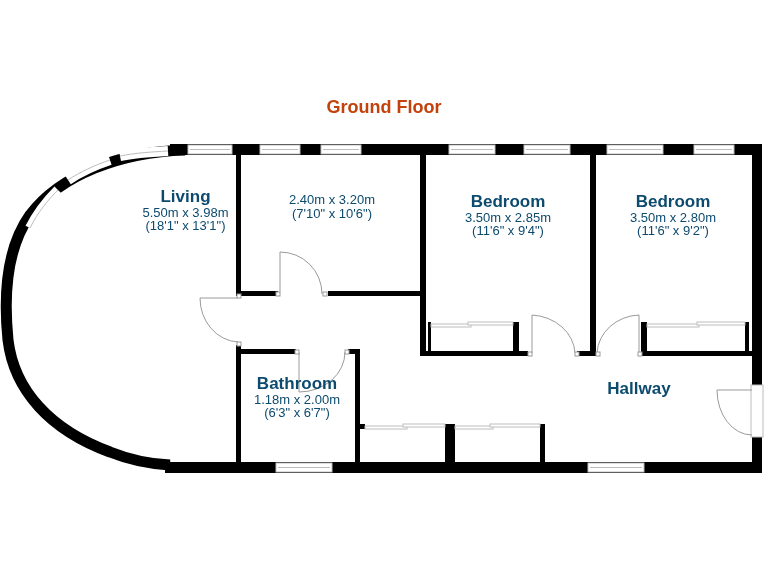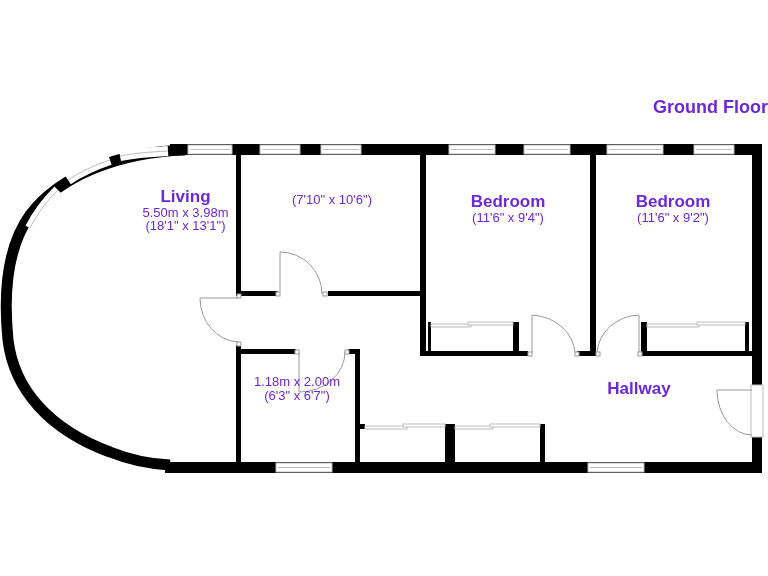--- a/index.html
+++ b/index.html
@@ -1,19 +1,19 @@
 <!DOCTYPE html>
 <html><head>
   <meta charset="utf-8">
   <style>
     html, body { margin: 0; padding: 0; background: #ffffff; }
     body { width: 768px; height: 576px; position: relative; overflow: hidden; font-family: "Liberation Sans", sans-serif; }
-    .title { position: absolute; left: 0; width: 768px; top: 97px; text-align: right; font-weight: bold; font-size: 18px; color: #6d28d9; }
+    .title { position: absolute; left: 0; width: 768px; top: 97px; text-align: center; font-weight: bold; font-size: 18px; color: #c2410c; }
     svg { position: absolute; left: 0; top: 0; }
-    .room-label { position: absolute; text-align: center; color: #6d28d9; line-height: 1.05; }
+    .room-label { position: absolute; text-align: center; color: #0c4a6e; line-height: 1.05; }
     .room-name { font-weight: bold; font-size: 17px; display: block; }
     .room-dim { font-size: 13px; display: block; }
   </style>
 </head>
 <body>
 
 <div class="title">Ground Floor</div>
 
 <svg width="768" height="576" viewBox="0 0 768 576">
 
@@ -127,33 +127,37 @@
   </g>
 </svg>
 
 <div class="room-label" style="left:128px; top:188px; width:115px;">
   <span class="room-name">Living</span>
   <span class="room-dim">5.50m x 3.98m</span>
   <span class="room-dim">(18'1" x 13'1")</span>
 </div>
 
 <div class="room-label" style="left:262px; top:193px; width:140px;">
+  <span class="room-dim">2.40m x 3.20m</span>
   <span class="room-dim">(7'10" x 10'6")</span>
 </div>
 
 <div class="room-label" style="left:438px; top:193px; width:140px;">
   <span class="room-name">Bedroom</span>
+  <span class="room-dim">3.50m x 2.85m</span>
   <span class="room-dim">(11'6" x 9'4")</span>
 </div>
 
 <div class="room-label" style="left:603px; top:193px; width:140px;">
   <span class="room-name">Bedroom</span>
+  <span class="room-dim">3.50m x 2.80m</span>
   <span class="room-dim">(11'6" x 9'2")</span>
 </div>
 
 <div class="room-label" style="left:237px; top:375px; width:120px;">
+  <span class="room-name">Bathroom</span>
   <span class="room-dim">1.18m x 2.00m</span>
   <span class="room-dim">(6'3" x 6'7")</span>
 </div>
 
 <div class="room-label" style="left:589px; top:380px; width:100px;">
   <span class="room-name">Hallway</span>
 </div>
 
 </body></html>

